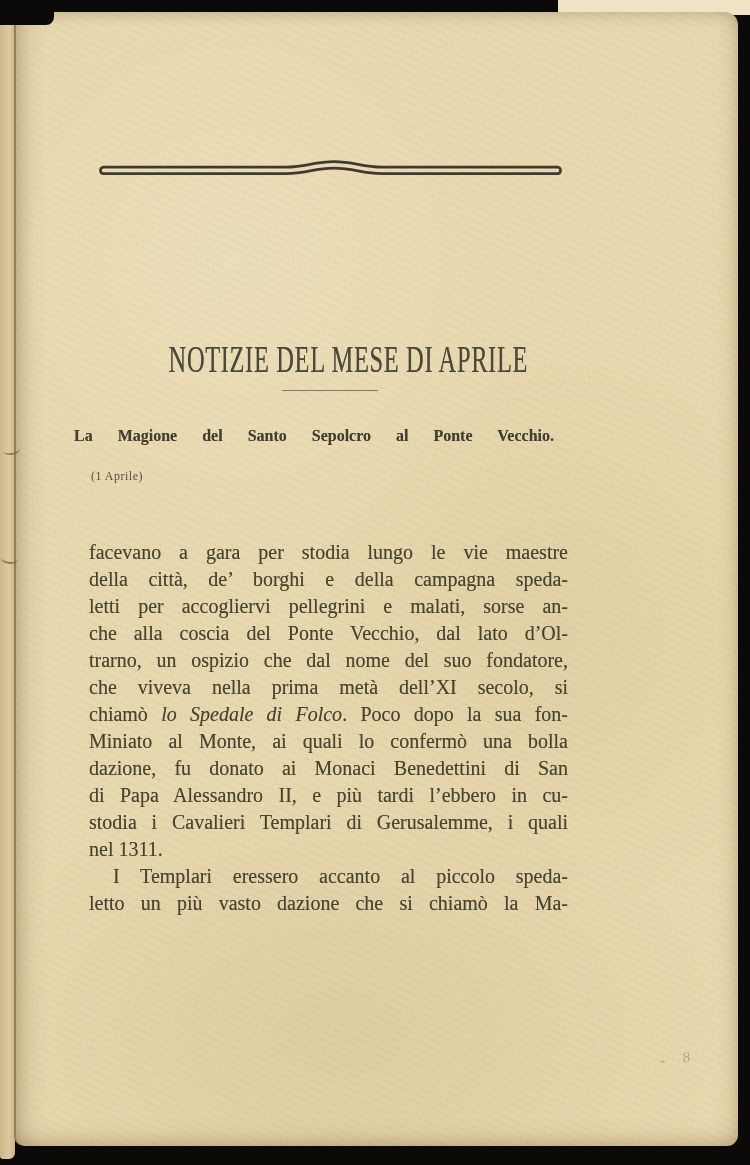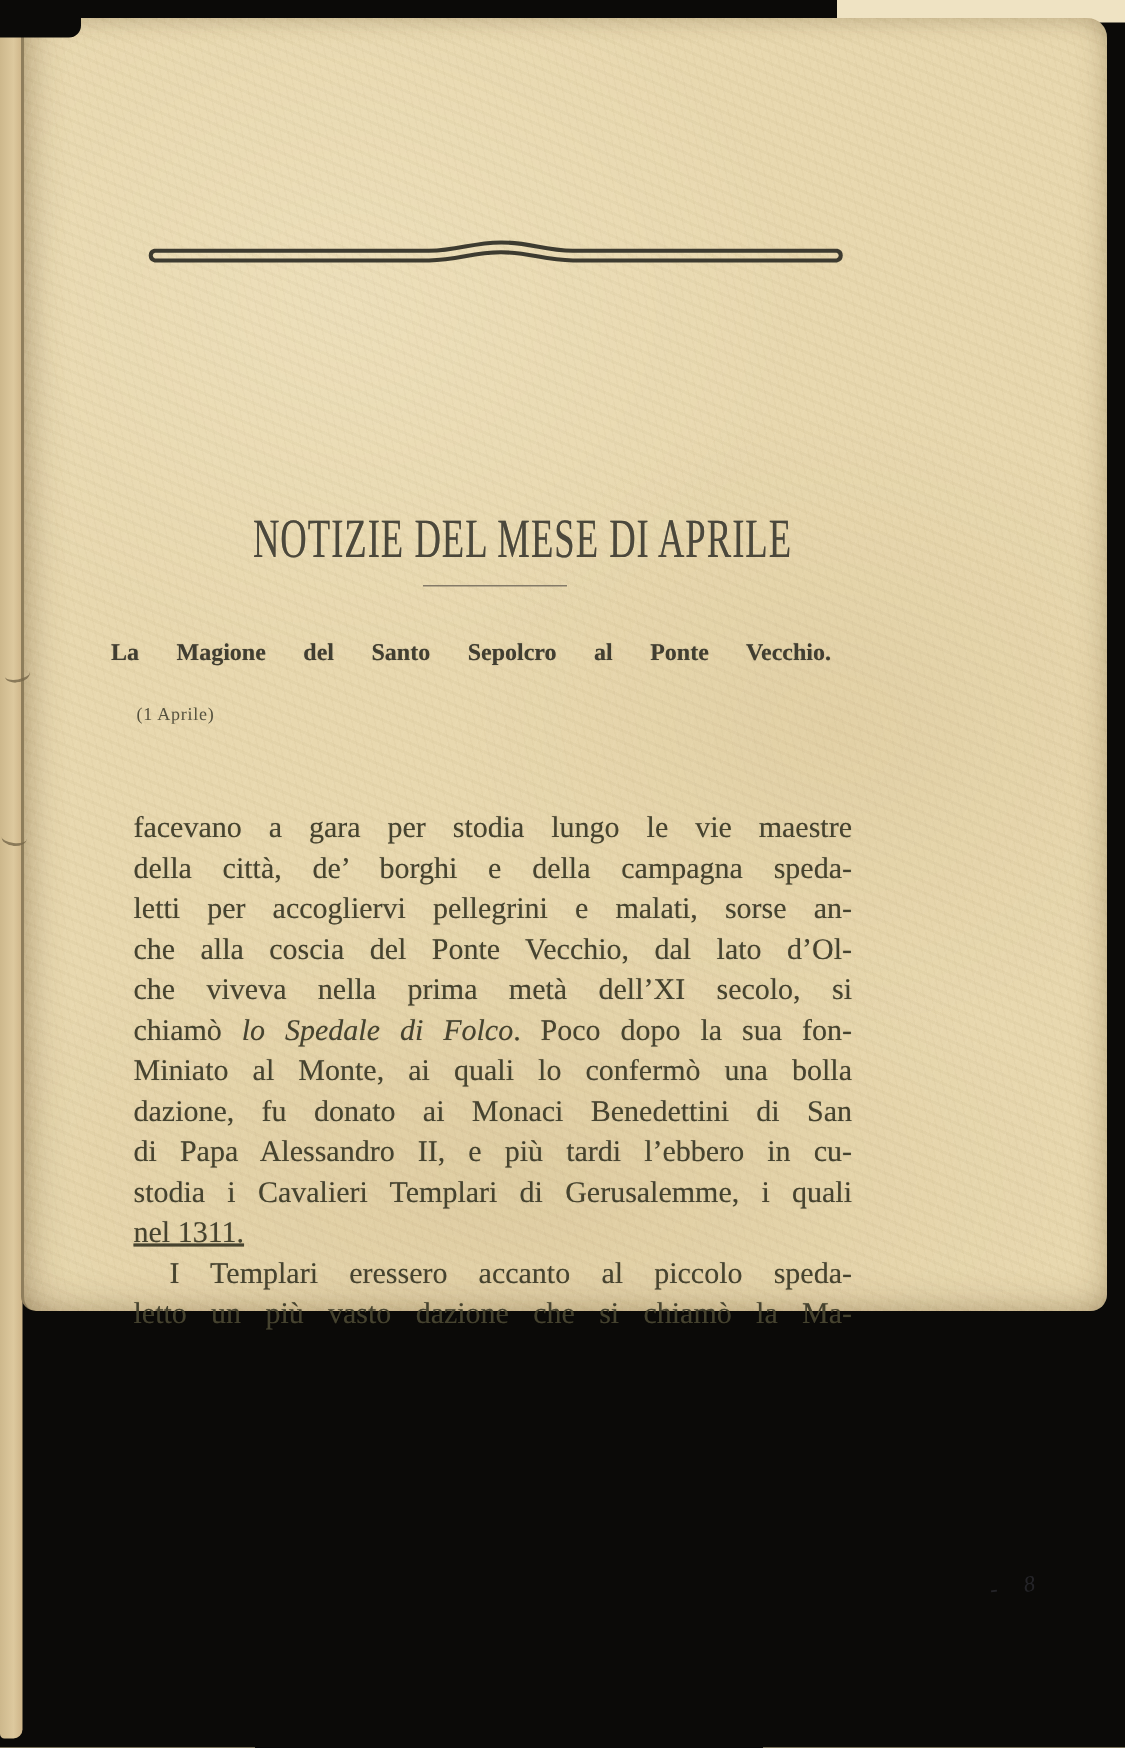--- a/index.html
+++ b/index.html
@@ -14,21 +14,21 @@
     background:#efe3c3;z-index:0;
   }
   
   .adjacent-edge{
     position:absolute;left:0;top:20px;bottom:6px;width:15px;
     background:linear-gradient(90deg,#cdb88c,#ddc99e 60%,#cdb488);
     z-index:0;border-radius:0 0 6px 3px;
   }
   
   .page{
-    position:absolute;left:14px;top:12px;width:722px;height:862px;
+    position:absolute;left:14px;top:12px;width:722px;height:1134px;
     background:
       radial-gradient(ellipse 60% 40% at 30% 22%, rgba(255,250,230,.20), transparent 70%),
       radial-gradient(ellipse 50% 35% at 75% 55%, rgba(150,115,55,.08), transparent 70%),
       radial-gradient(ellipse 70% 30% at 45% 90%, rgba(140,105,50,.10), transparent 75%),
       #e8d8af;
     border-radius:5px 13px 11px 10px;
     border-left:2px solid rgba(95,78,47,.65);
     box-shadow:
       inset 16px 0 26px -14px rgba(95,72,38,.38),
       inset -12px 0 22px -14px rgba(95,72,38,.30),
@@ -86,21 +86,21 @@
   .bodyblock{
     position:absolute;left:73px;top:527px;width:479px;
     font-size:20px;color:#46432f;
     text-shadow:0 0 .5px rgba(64,60,44,.45);
   }
   .bl{
     height:27px;line-height:27px;
     text-align:justify;text-align-last:justify;
     white-space:nowrap;
   }
-  .bl.lastline{text-align:left;text-align-last:left;text-decoration:underline;}
+  .bl.lastline{text-align:left;text-align-last:left;}
   .bl.indent1{padding-left:30px;}
   .bl.indent2{padding-left:24px;}
   .initial{
     font-size:54px;line-height:0;vertical-align:baseline;
     letter-spacing:1px;color:#413e30;
   }
   .smallcap{font-size:15px;letter-spacing:.5px;}
   .ital{font-style:italic;}
   .pencil-mark{
     position:absolute;left:644px;top:1038px;
@@ -143,20 +143,21 @@
 
   <div class="heading">La Magione del Santo Sepolcro al Ponte Vecchio.</div>
 
   <div class="dateline">(1 Aprile)</div>
 
   <div class="bodyblock">
     <div class="bl">facevano a gara per stodia lungo le vie maestre</div>
     <div class="bl">della città, de’ borghi e della campagna speda-</div>
     <div class="bl">letti per accogliervi pellegrini e malati, sorse an-</div>
     <div class="bl">che alla coscia del Ponte Vecchio, dal lato d’Ol-</div>
+    <div class="bl">trarno, un ospizio che dal nome del suo fondatore,</div>
     <div class="bl">che viveva nella prima metà dell’XI secolo, si</div>
     <div class="bl"><span>chiamò </span><span class="ital">lo Spedale di Folco</span><span>. Poco dopo la sua fon-</span></div>
     <div class="bl">Miniato al Monte, ai quali lo confermò una bolla</div>
     <div class="bl">dazione, fu donato ai Monaci Benedettini di San</div>
     <div class="bl">di Papa Alessandro II, e più tardi l’ebbero in cu-</div>
     <div class="bl">stodia i Cavalieri Templari di Gerusalemme, i quali</div>
     <div class="bl lastline">nel 1311.</div>
     <div class="bl indent2">I Templari eressero accanto al piccolo speda-</div>
     <div class="bl">letto un più vasto dazione che si chiamò la Ma-</div>
   </div>

